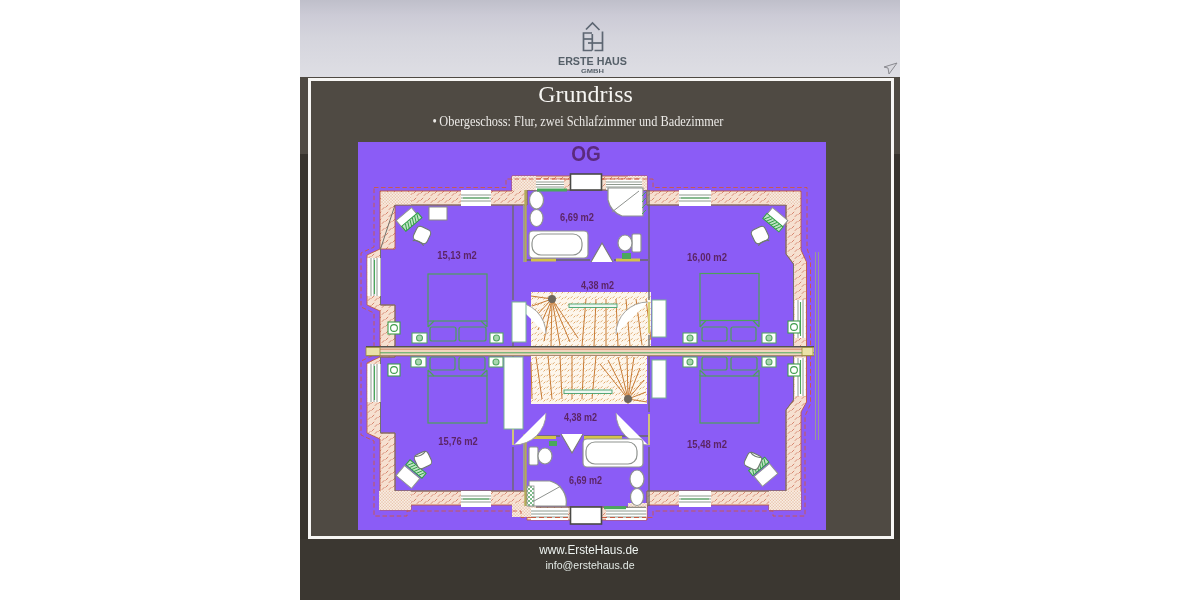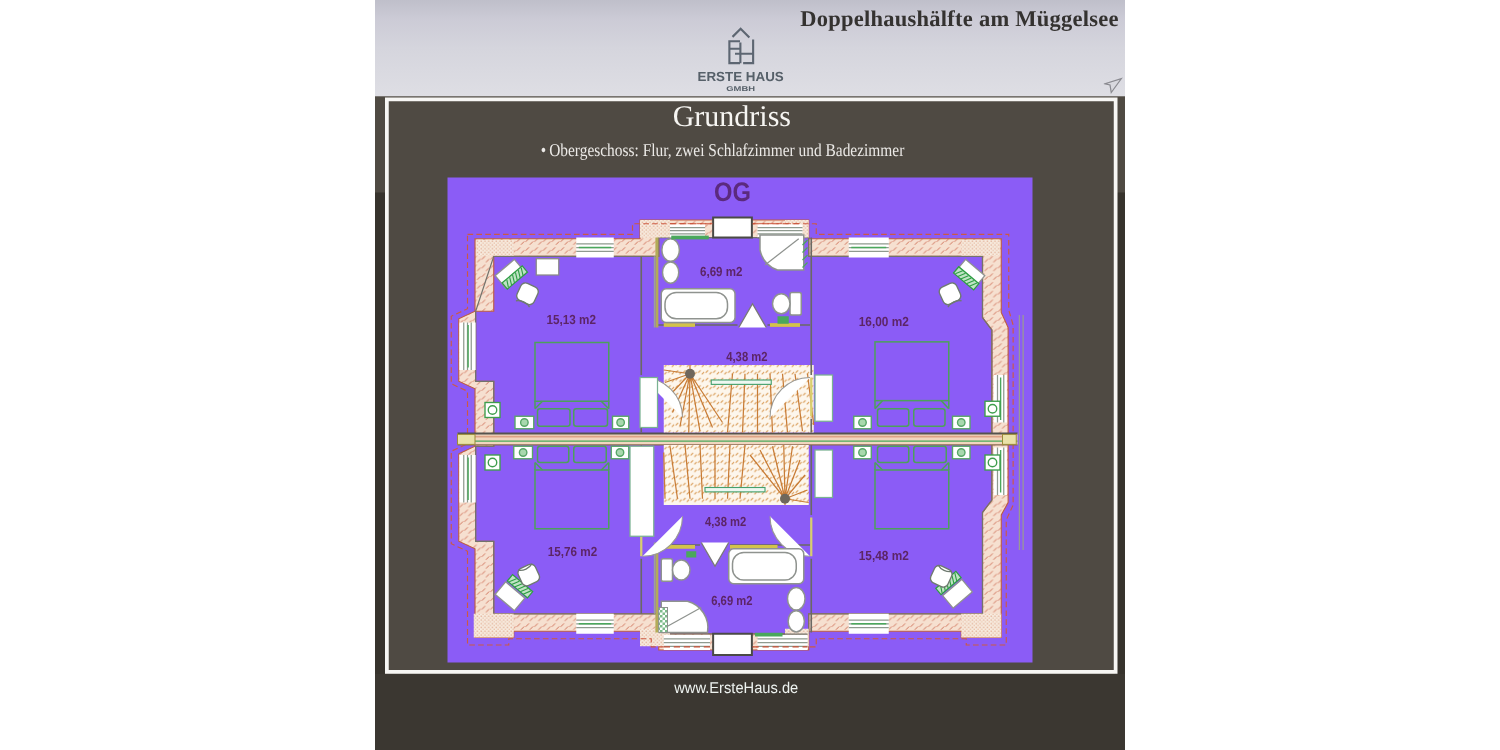--- a/index.html
+++ b/index.html
@@ -25,21 +25,20 @@
   #url2{position:absolute;left:0;top:482px;width:580px;text-align:center;font-size:10.6px;color:#e2e8e4;}
 </style>
 </head>
 <body>
 <div id="page">
 
   <div id="strip">
 
     <div id="header">
 
-      <div id="title">Doppelhaushälfte am Müggelsee</div>
 
       <svg class="abs" style="left:242px;top:14px;" width="100" height="62" viewBox="0 0 100 62">
 
         <g stroke="#5d6672" stroke-width="1.7" fill="none">
           <path d="M44,15.5 L50.5,9 L57.5,16"></path>
           <path d="M60.5,17.5 L60.5,36.5 L52.5,36.5"></path>
           <path d="M50,19 L41.5,19 L41.5,36.5 L50,36.5"></path>
           <path d="M41.5,25 L50,25"></path>
           <path d="M46,29 L60.5,29"></path>
           <path d="M50.3,20 L50.3,36.5"></path>
@@ -452,15 +451,16 @@
           <text x="577" y="221" text-anchor="middle" font-size="10.5" font-weight="bold" fill="#5c2566" textLength="34" lengthAdjust="spacingAndGlyphs">6,69 m2</text>
 
           <text x="580.5" y="421" text-anchor="middle" font-size="10.5" font-weight="bold" fill="#5c2566" textLength="33" lengthAdjust="spacingAndGlyphs">4,38 m2</text>
 
           <text x="585.5" y="484" text-anchor="middle" font-size="10.5" font-weight="bold" fill="#5c2566" textLength="33" lengthAdjust="spacingAndGlyphs">6,69 m2</text>
         </svg>
       </div>
 
       <div id="url1">www.ErsteHaus.de</div>
 
+      <div id="url2">info@erstehaus.de</div>
     </div>
   </div>
 </div>
 
 </body></html>

